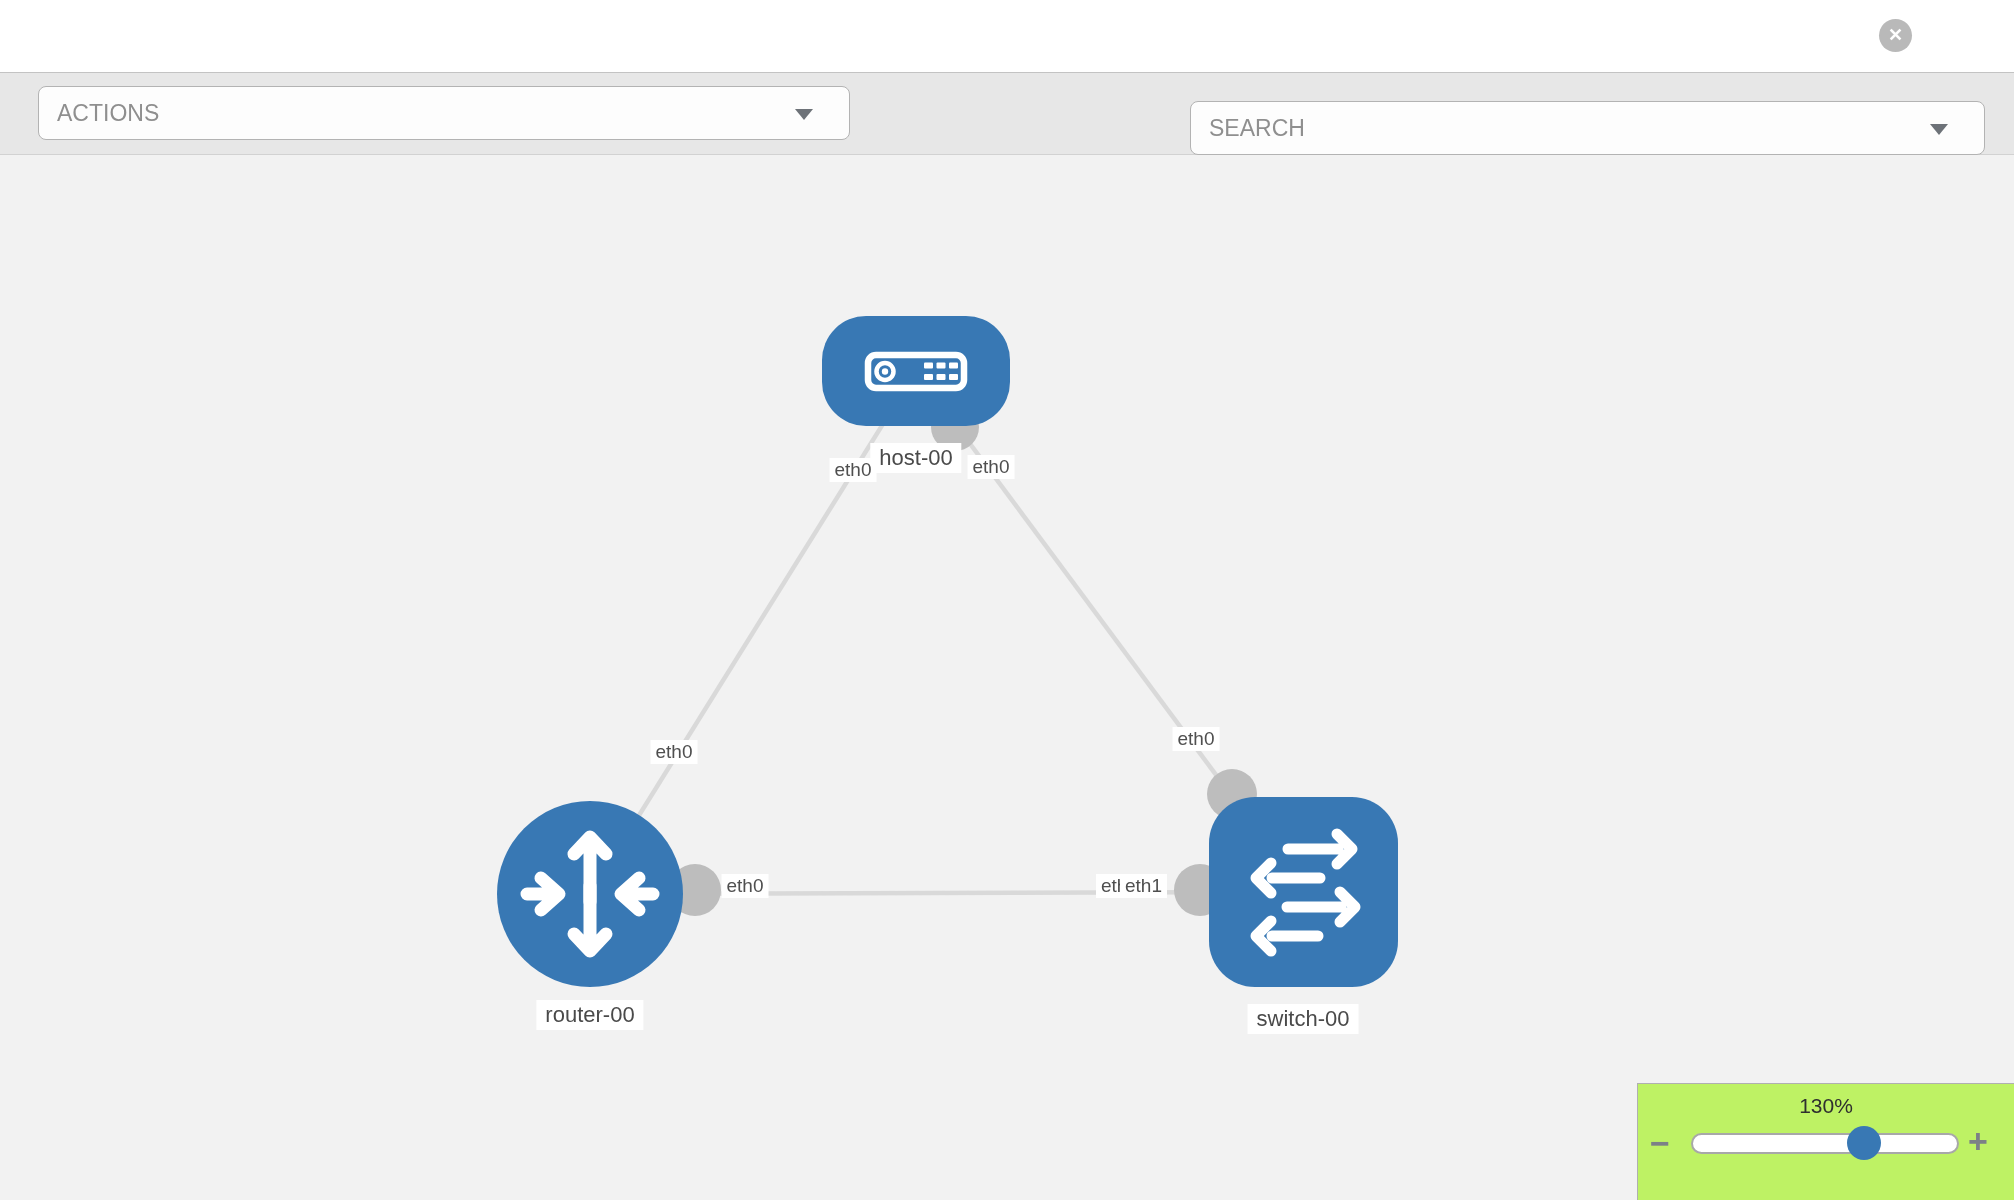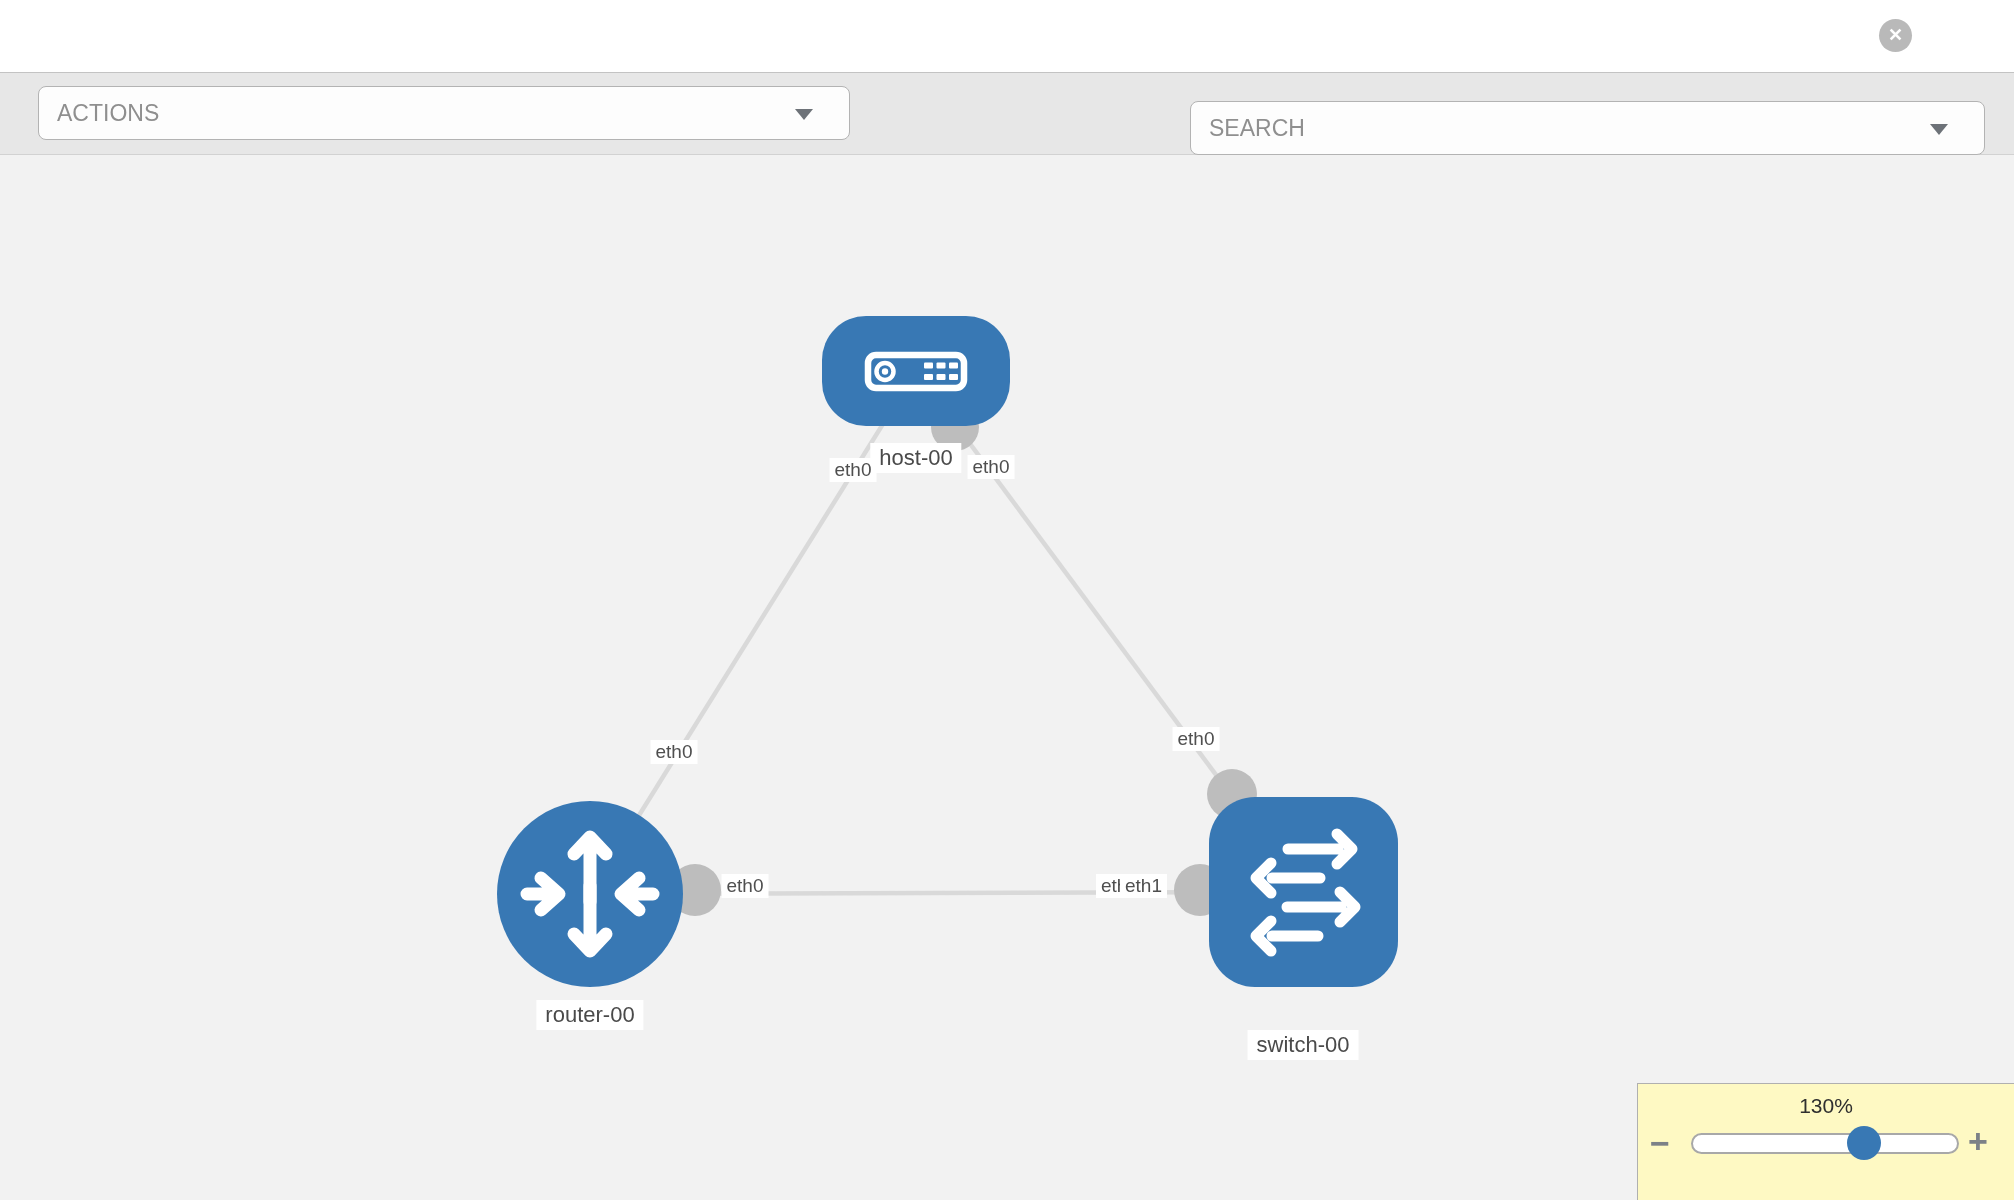--- a/index.html
+++ b/index.html
@@ -32,21 +32,21 @@
   
   .canvas{position:absolute;left:0;top:155px;width:2014px;height:1045px;background:#f2f2f2;}
   .graph{position:absolute;left:0;top:0;z-index:1;}
   .lbl{position:absolute;z-index:2;background:#ffffff;white-space:nowrap;}
   .nlabel{font-size:22px;color:#4a4a4a;padding:2px 9px;transform:translateX(-50%);}
   .plabel{font-size:19px;color:#4f4f4f;padding:1px 5px;transform:translateX(-50%);text-align:right;}
   .plabel.noshift{transform:none;}
   .plabel.front{z-index:3;}
 
   
-  .zoom-panel{position:absolute;left:1637px;top:928px;width:377px;height:117px;background:#fef9c3;
+  .zoom-panel{position:absolute;left:1637px;top:928px;width:377px;height:117px;background:#bef264;
               border-left:1px solid #b0b0b0;border-top:1px solid #b0b0b0;box-sizing:border-box;z-index:4;}
   .zoom-level{position:absolute;left:0;top:10px;width:100%;text-align:center;
               font-size:21px;color:#2f2f2f;}
   .zoom-btn{position:absolute;font-weight:bold;color:#7c8187;cursor:pointer;
             font-size:34px;line-height:34px;background:none;border:none;padding:0;}
   .zoom-out{left:12px;top:42px;}
   .zoom-in{left:330px;top:40px;}
   .zoom-track{position:absolute;left:53px;top:49px;width:268px;height:21px;background:#fff;
               border:2px solid #a8a8a8;border-radius:13px;box-sizing:border-box;cursor:pointer;}
   .zoom-thumb{position:absolute;left:209px;top:42px;width:34px;height:34px;border-radius:50%;
@@ -138,21 +138,21 @@
           <path d="M1288 694 H1338 M1337 679 L1352 694 L1337 709"></path>
           <path d="M1320 723 H1272 M1271 708 L1256 723 L1271 738"></path>
           <path d="M1287 752 H1341 M1340 737 L1355 752 L1340 767"></path>
           <path d="M1318 781 H1272 M1271 766 L1256 781 L1271 796"></path>
         </g>
       </g>
     </svg>
 
     <div class="lbl nlabel" style="left:916px;top:288px;">host-00</div>
     <div class="lbl nlabel" style="left:590px;top:845px;">router-00</div>
-    <div class="lbl nlabel" style="left:1303px;top:875px;">switch-00</div>
+    <div class="lbl nlabel" style="left:1303px;top:849px;">switch-00</div>
 
     <div class="lbl plabel" style="left:853px;top:303px;">eth0</div>
     <div class="lbl plabel" style="left:991px;top:300px;">eth0</div>
     <div class="lbl plabel" style="left:674px;top:585px;">eth0</div>
     <div class="lbl plabel" style="left:1196px;top:572px;">eth0</div>
     <div class="lbl plabel" style="left:745px;top:719px;">eth0</div>
     <div class="lbl plabel noshift" style="left:1096px;top:719px;">eth0</div>
     <div class="lbl plabel noshift front" style="left:1120px;top:719px;">eth1</div>
 
     <div class="zoom-panel">

